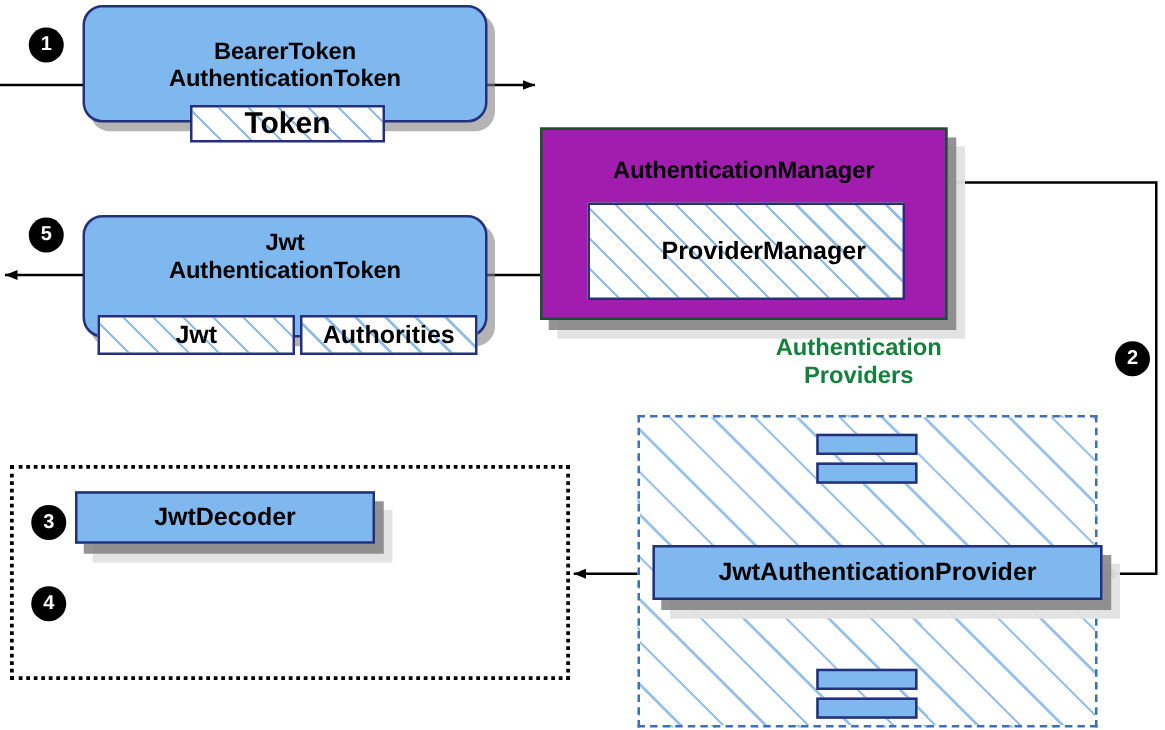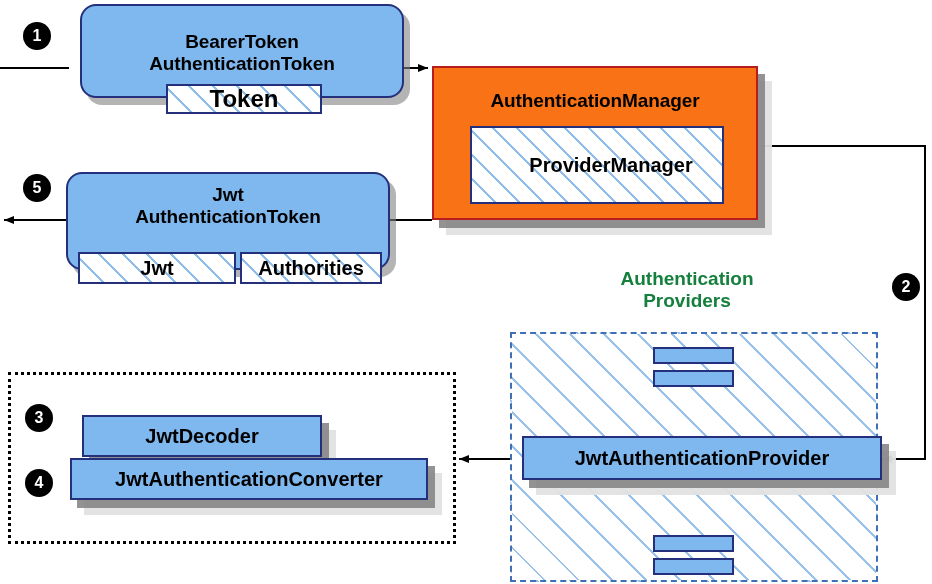--- a/index.html
+++ b/index.html
@@ -46,25 +46,26 @@
   .card-title {
     font-size: 19px;
     line-height: 1.16;
     letter-spacing: -0.1px;
     white-space: pre-line;
     color: #000;
     text-align: center;
   }
   
   .card-square {
-    background: #f97316;
-    border: 2px solid #b91c1c;
+    background: #a21caf;
+    border: 2px solid #14532d;
     flex-direction: column;
     box-shadow: 7px 8px 0 0 rgba(128,128,128,0.85),
                 14px 15px 0 0 rgba(225,225,225,0.95);
+    margin-top: 36px;
   }
   
   .bar {
     background: #7fb8ee;
     border: 2px solid #24307c;
     box-shadow: 7px 8px 0 0 rgba(128,128,128,0.85),
                 14px 15px 0 0 rgba(225,225,225,0.95);
     font-size: 20px;
   }
   
@@ -165,21 +166,21 @@
 
     <path d="M69,220 L4,220" stroke="#000000" stroke-width="2" fill="none" marker-end="url(#ah)"></path>
 
     <path d="M519,459 L459,459" stroke="#000000" stroke-width="2" fill="none" marker-end="url(#ah)"></path>
 
     <path d="M694,388 L694,434" stroke="#000000" stroke-width="4" fill="none" marker-end="url(#ah)" marker-start="url(#ah-start)"></path>
 
     <path d="M694,488 L694,532" stroke="#000000" stroke-width="4" fill="none" marker-end="url(#ah)" marker-start="url(#ah-start)"></path>
   </svg>
 
-  <div class="node card-round" style="left:80px; top:4px; width:324px; height:94px;">
+  <div class="node card-round" style="left:66px; top:4px; width:324px; height:94px;">
     <div class="card-title" style="margin-top:4px;">BearerToken
 AuthenticationToken</div>
     <div class="hatch-box" style="left:84px; top:78px; width:156px; height:30px; font-size:24px;">
       <span>Token</span>
     </div>
   </div>
 
   <div class="node card-square" style="left:432px; top:66px; width:326px; height:154px;">
     <div class="card-title" style="position:absolute; top:22px; left:0; right:0;">AuthenticationManager</div>
     <div class="hatch-box" style="left:36px; top:58px; width:254px; height:78px; font-size:20px;padding-left:28px;">
@@ -208,27 +209,24 @@
 
   <div class="slab" style="left:653px; top:535px; width:81px; height:17px;"></div>
   <div class="slab" style="left:653px; top:558px; width:81px; height:17px;"></div>
 
   <div class="node bar" style="left:522px; top:436px; width:360px; height:44px;">
     <span>JwtAuthenticationProvider</span>
   </div>
 
   <div class="dotted-zone" style="left:8px; top:372px; width:448px; height:172px;"></div>
 
-  <div class="node bar" style="left:82px; top:393px; width:240px; height:42px;margin-top:22px;">
+  <div class="node bar" style="left:60px; top:393px; width:240px; height:42px;">
     <span>JwtDecoder</span>
   </div>
 
-  <div class="node bar" style="left:70px; top:458px; width:358px; height:42px;">
-    <span>JwtAuthenticationConverter</span>
-  </div>
 
   <div class="bullet" style="left:24px; top:23px;">
     <span>1</span>
   </div>
   <div class="bullet" style="left:24px; top:175px;">
     <span>5</span>
   </div>
   <div class="bullet" style="left:893px; top:274px;">
     <span>2</span>
   </div>

